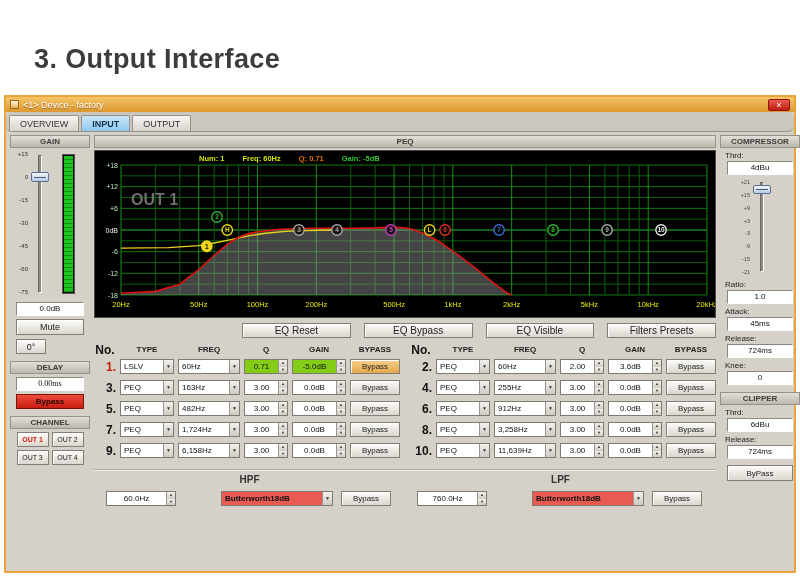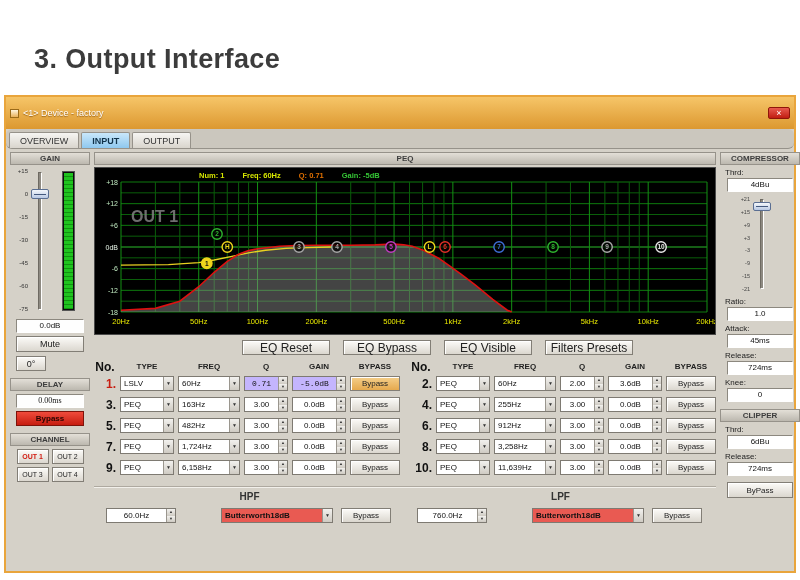--- a/index.html
+++ b/index.html
@@ -1,21 +1,21 @@
 <!DOCTYPE html>
 <html><head>
 <meta charset="utf-8">
 <style>
   * { margin:0; padding:0; box-sizing:border-box; }
   html,body { width:800px; height:580px; background:#fff; font-family:"Liberation Sans",sans-serif; position:relative; overflow:hidden; }
 
   .page-title { position:absolute; left:34px; top:44px; font-size:27px; font-weight:bold; color:#3c3c3c; letter-spacing:.4px; }
 
   .window { position:absolute; left:4px; top:95px; width:792px; height:478px; border:2px solid #E9A53C; background:#D5D1C8; }
-  .titlebar { height:32px; background:linear-gradient(#F6C568,#DC9830); display:flex; align-items:center; padding:0 4px;justify-content:center; }
+  .titlebar { height:15px; background:linear-gradient(#F6C568,#DC9830); display:flex; align-items:center; padding:0 4px;justify-content:center; }
   .app-icon { width:9px; height:9px; background:linear-gradient(#FFF4DC,#E8B05A); border:1px solid #9A6A18; margin-right:4px; }
   .titlebar-text { font-size:9px; color:#fff; text-shadow:0 1px 1px rgba(110,60,0,.65); }
   .close-btn { margin-left:auto; width:22px; height:12px; background:linear-gradient(#E85A4E,#C01D12); border:1px solid #8F1509; border-radius:2px; color:#fff; font-size:9px; line-height:10px; text-align:center; }
 
   .tabbar { height:20px; background:#CBC7BE; border-bottom:1px solid #96928A; display:flex; align-items:flex-end; padding-left:3px; gap:2px;border-radius:6px; }
   .tab { font-size:9px; padding:3px 10px 2px; background:linear-gradient(#F6F5F2,#D9D5CD); border:1px solid #96928A; border-bottom:none; border-radius:2px 2px 0 0; color:#333; }
   .tab.active { background:linear-gradient(#C9E7FA,#8FC8EF); font-weight:bold; color:#10324A; }
 
   .content { position:relative; height:438px; }
 
@@ -38,42 +38,42 @@
   .bypass-red { display:block; width:68px; height:15px; margin:3px auto 0; background:linear-gradient(#F04B3C,#C61D10); border:1px solid #7E130A; font-weight:bold; color:#2B0500; font-size:8px; line-height:13px; text-align:center; }
   .chan-grid { display:grid; grid-template-columns:32px 32px; gap:3px; justify-content:center; margin-top:3px; }
   .chan-btn { height:15px; font-size:7px; line-height:14px; }
   .chan-btn.active { color:#D21A10; font-weight:bold; }
 
   
   .main-panel { position:absolute; left:88px; top:3px; width:622px; }
   .graph { position:relative; width:622px; height:168px; background:#000; border:1px solid #4A4A4A; margin-top:2px; }
 
   .eq-btnrow { display:flex; gap:13px; margin:5px 0 0 148px; }
-  .eq-btn { width:88px; height:15px; font-size:12px; line-height:14px; }
+  .eq-btn { width:109px; height:15px; font-size:10px; line-height:14px; }
 
   .eq-tables { display:flex; gap:10px; margin-top:5px; }
   .eq-half { width:306px; }
   .eq-hrow { display:flex; align-items:center; height:13px; font-size:8px; font-weight:bold; color:#222; }
   .eq-hrow span { text-align:center; }
   .eq-row { display:flex; align-items:center; height:21px; }
   .c-no { width:24px; text-align:right; font-size:12px; font-weight:bold; padding-right:2px; color:#111; }
   .no-sel { color:#C81E12; }
   .c-type { width:58px; padding:0 2px; }
   .c-freq { width:66px; padding:0 2px; }
   .c-q { width:48px; padding:0 2px; }
   .c-gain { width:58px; padding:0 2px; }
   .c-byp { width:52px; padding-left:2px; }
   .combo, .spin { display:flex; height:15px; border:1px solid #7E7A72; background:#FFF; }
   .combo-val { flex:1; font-size:8px; line-height:13px; padding-left:3px; color:#111; white-space:nowrap; overflow:hidden; }
   .combo-btn { width:10px; background:linear-gradient(#F2F1EE,#CFCBC3); border-left:1px solid #9A968E; font-size:5px; line-height:13px; text-align:center; color:#333; }
   .spin-val { flex:1; font-size:8px; line-height:13px; text-align:center; color:#111; }
   .spin-btns { width:9px; display:flex; flex-direction:column; border-left:1px solid #9A968E; }
   .spin-btns i { flex:1; font-style:normal; font-size:4px; line-height:6px; text-align:center; background:linear-gradient(#F2F1EE,#CFCBC3); color:#333; }
   .byp-btn { display:block; width:50px; height:15px; font-size:8px; line-height:13px; }
-  .sel-yellow { background:#c4b5fd;font-family:Liberation Mono, monospace; }
+  .sel-yellow { background:#84cc16; }
   .byp-sel { background:linear-gradient(#F4CF8B,#E5A94E); }
 
   .hpf-lpf { display:flex; margin-top:8px; border-top:1px solid #AEA9A0; box-shadow:0 1px 0 #F2F0EB inset; padding-top:2px; }
   .filter-half { width:311px; }
   .filter-title { text-align:center; font-size:10px; font-weight:bold; color:#333; height:16px; line-height:16px; }
   .filter-controls { display:flex; align-items:center; padding:3px 14px 0 12px; }
   .freq-spin { width:70px; }
   .bw-combo { margin-left:auto; width:112px; margin-right:8px; }
   .bw-combo .combo-val { background:#E95A52; font-weight:bold; }
 

